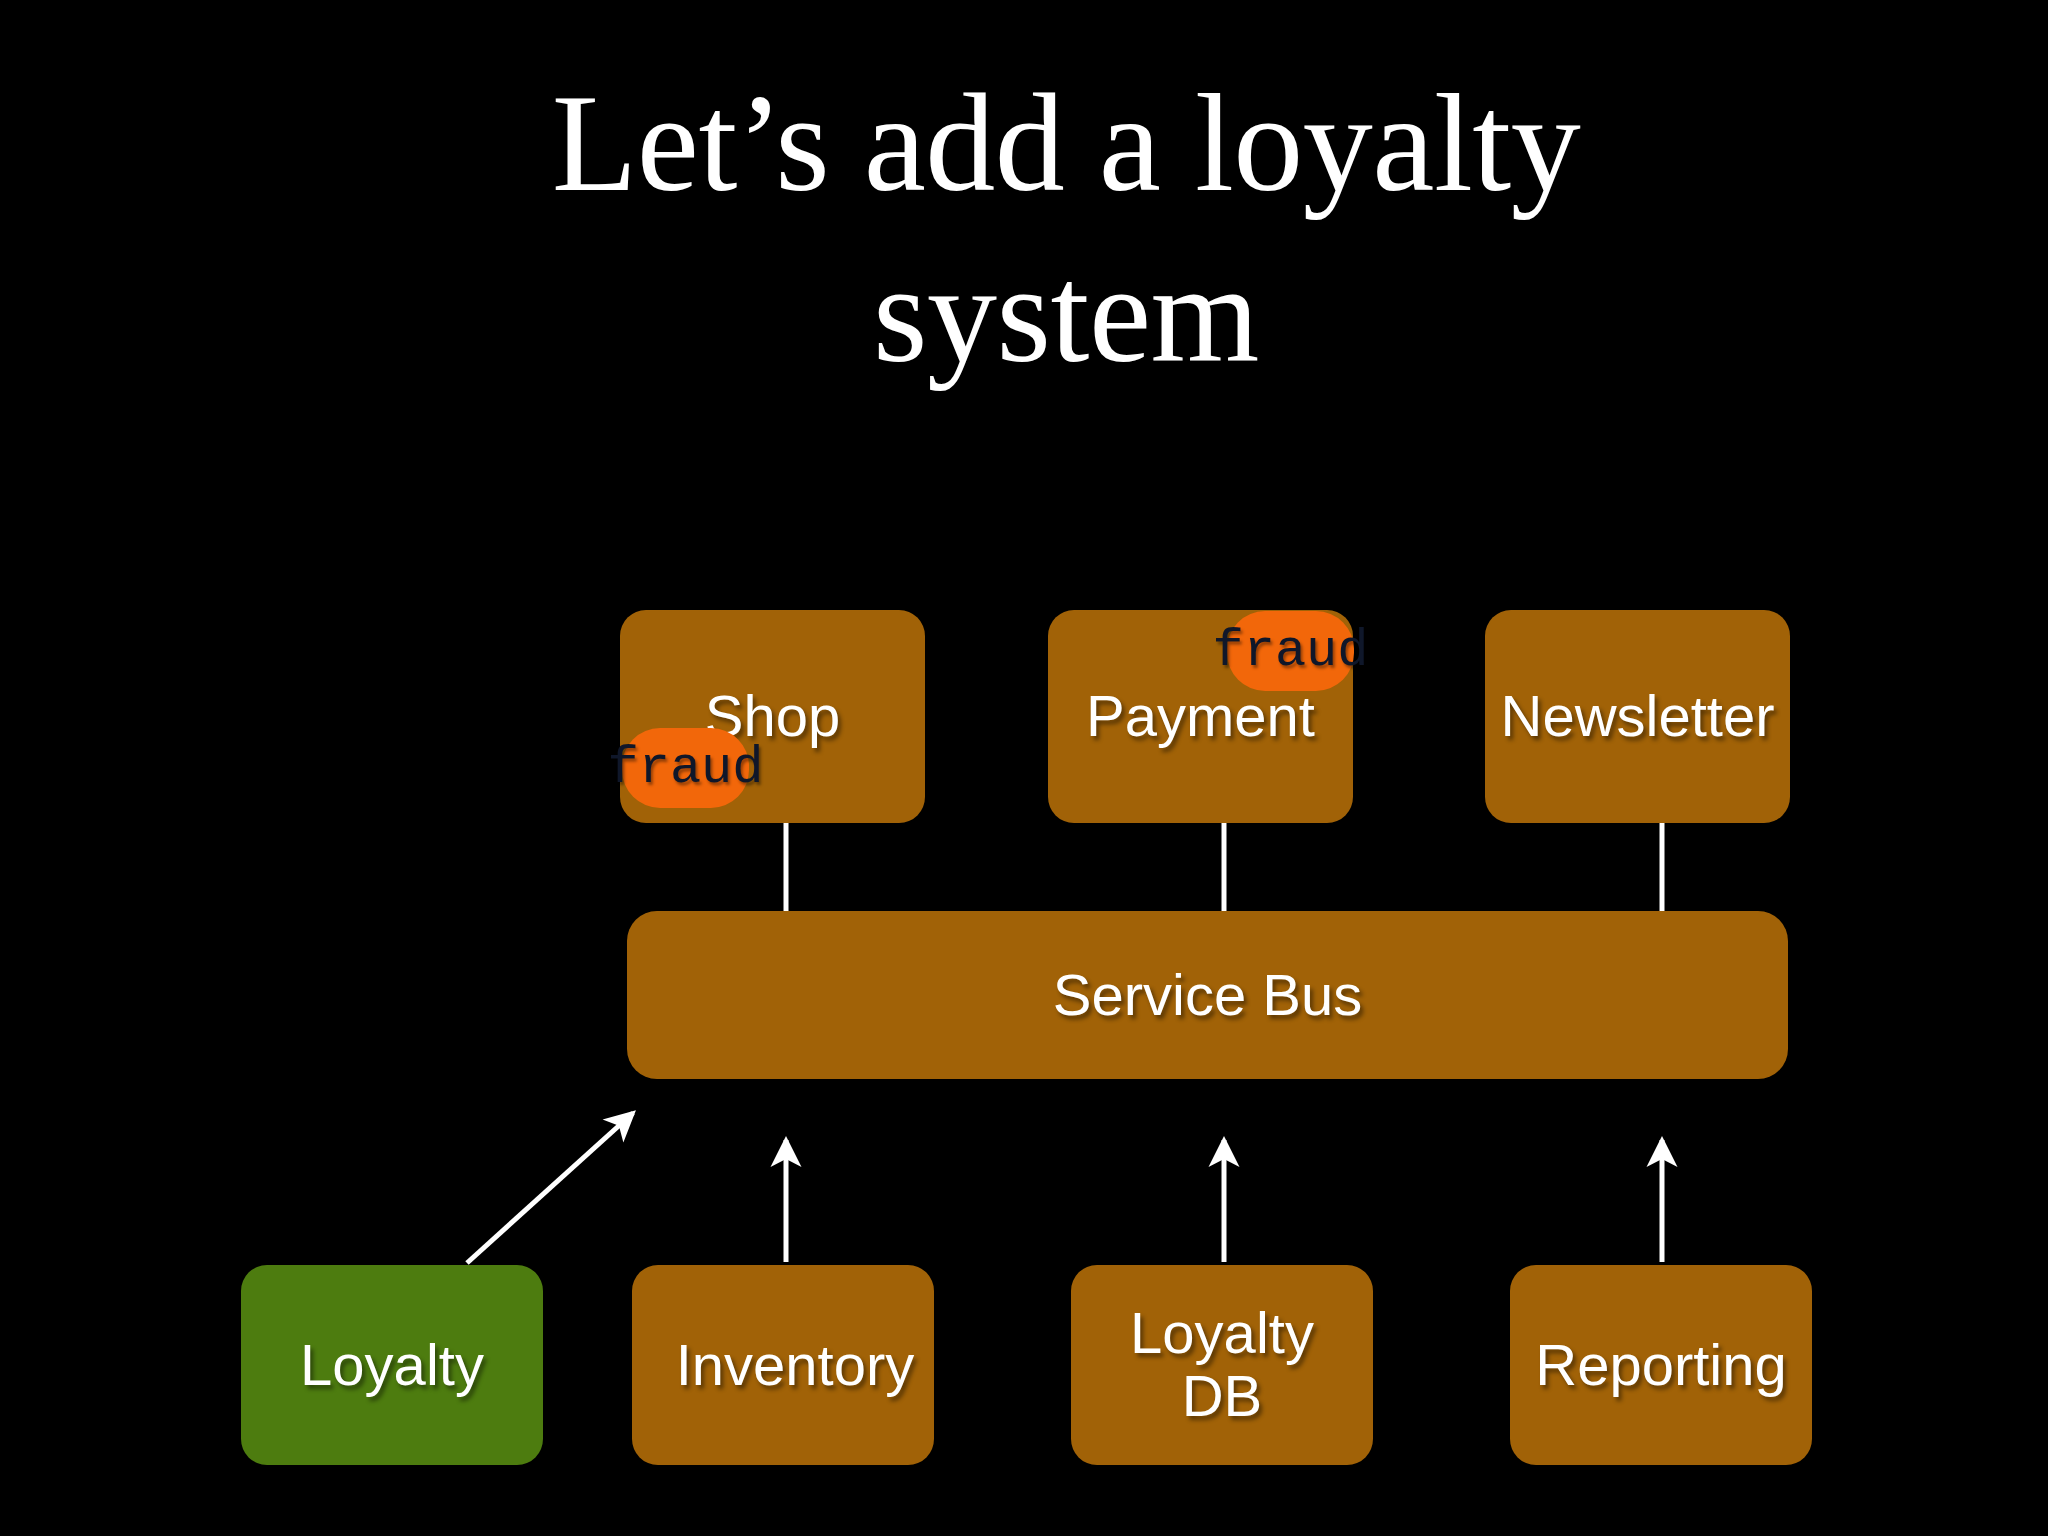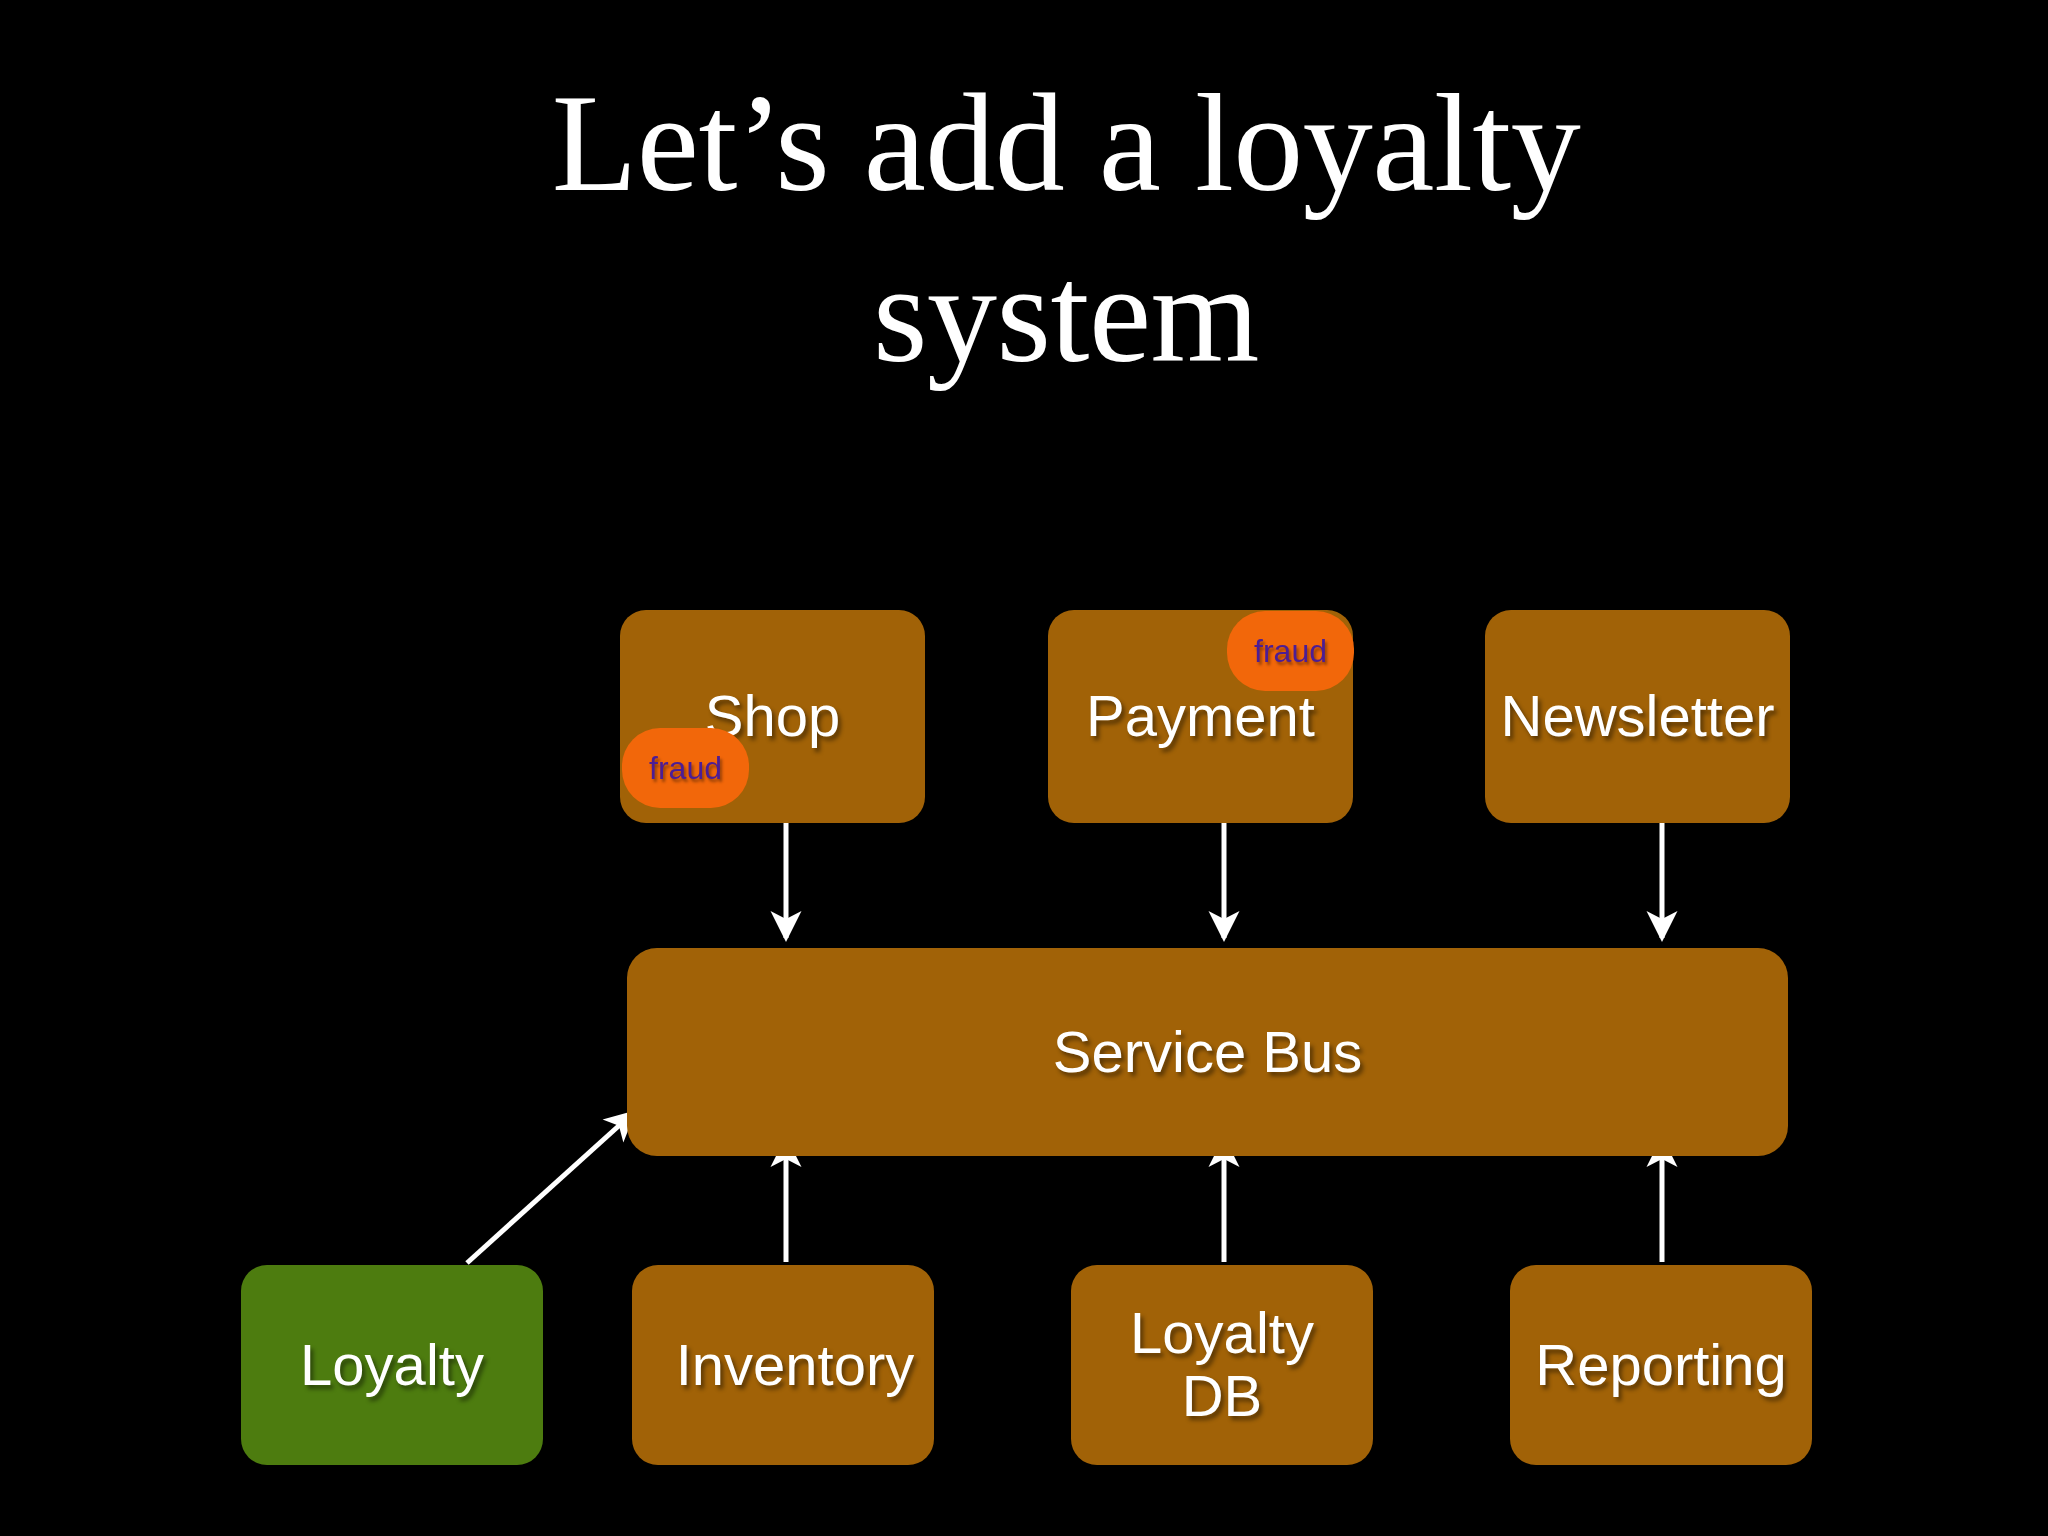--- a/index.html
+++ b/index.html
@@ -64,27 +64,28 @@
     border-radius: 30px;
     font-size: 58px;
   }
 
   
   .badge {
     position: absolute;
     box-sizing: border-box;
     background: #f2670a;
     border-radius: 38px;
-    color: #4c1d95;
-    font-size: 32px;
+    color: #0f172a;
+    font-size: 52px;
     display: flex;
     align-items: center;
     justify-content: center;
     text-shadow: 2px 3px 3px rgba(0,0,0,0.4);
     user-select: none;
+    font-family: Liberation Mono, monospace;
   }
 
   
   #connectors {
     position: absolute;
     left: 0;
     top: 0;
     width: 2048px;
     height: 1536px;
     pointer-events: none;
@@ -133,21 +134,21 @@
   </div>
 
   <div class="badge" style="left:622px; top:728px; width:127px; height:80px;">
     <span>fraud</span>
   </div>
 
   <div class="badge" style="left:1227px; top:611px; width:127px; height:80px;">
     <span>fraud</span>
   </div>
 
-  <div class="node purple bus" style="left:627px; top:948px; width:1161px; height:208px;">
+  <div class="node purple bus" style="left:627px; top:911px; width:1161px; height:168px;">
     <span>Service Bus</span>
   </div>
 
   <div class="node orange" style="left:193px; top:1265px; width:302px; height:200px;">
     <span>Loyalty</span>
   </div>
 
   <div class="node purple" style="left:632px; top:1265px; width:302px; height:200px;padding-left:24px;">
     <span>Inventory</span>
   </div>

